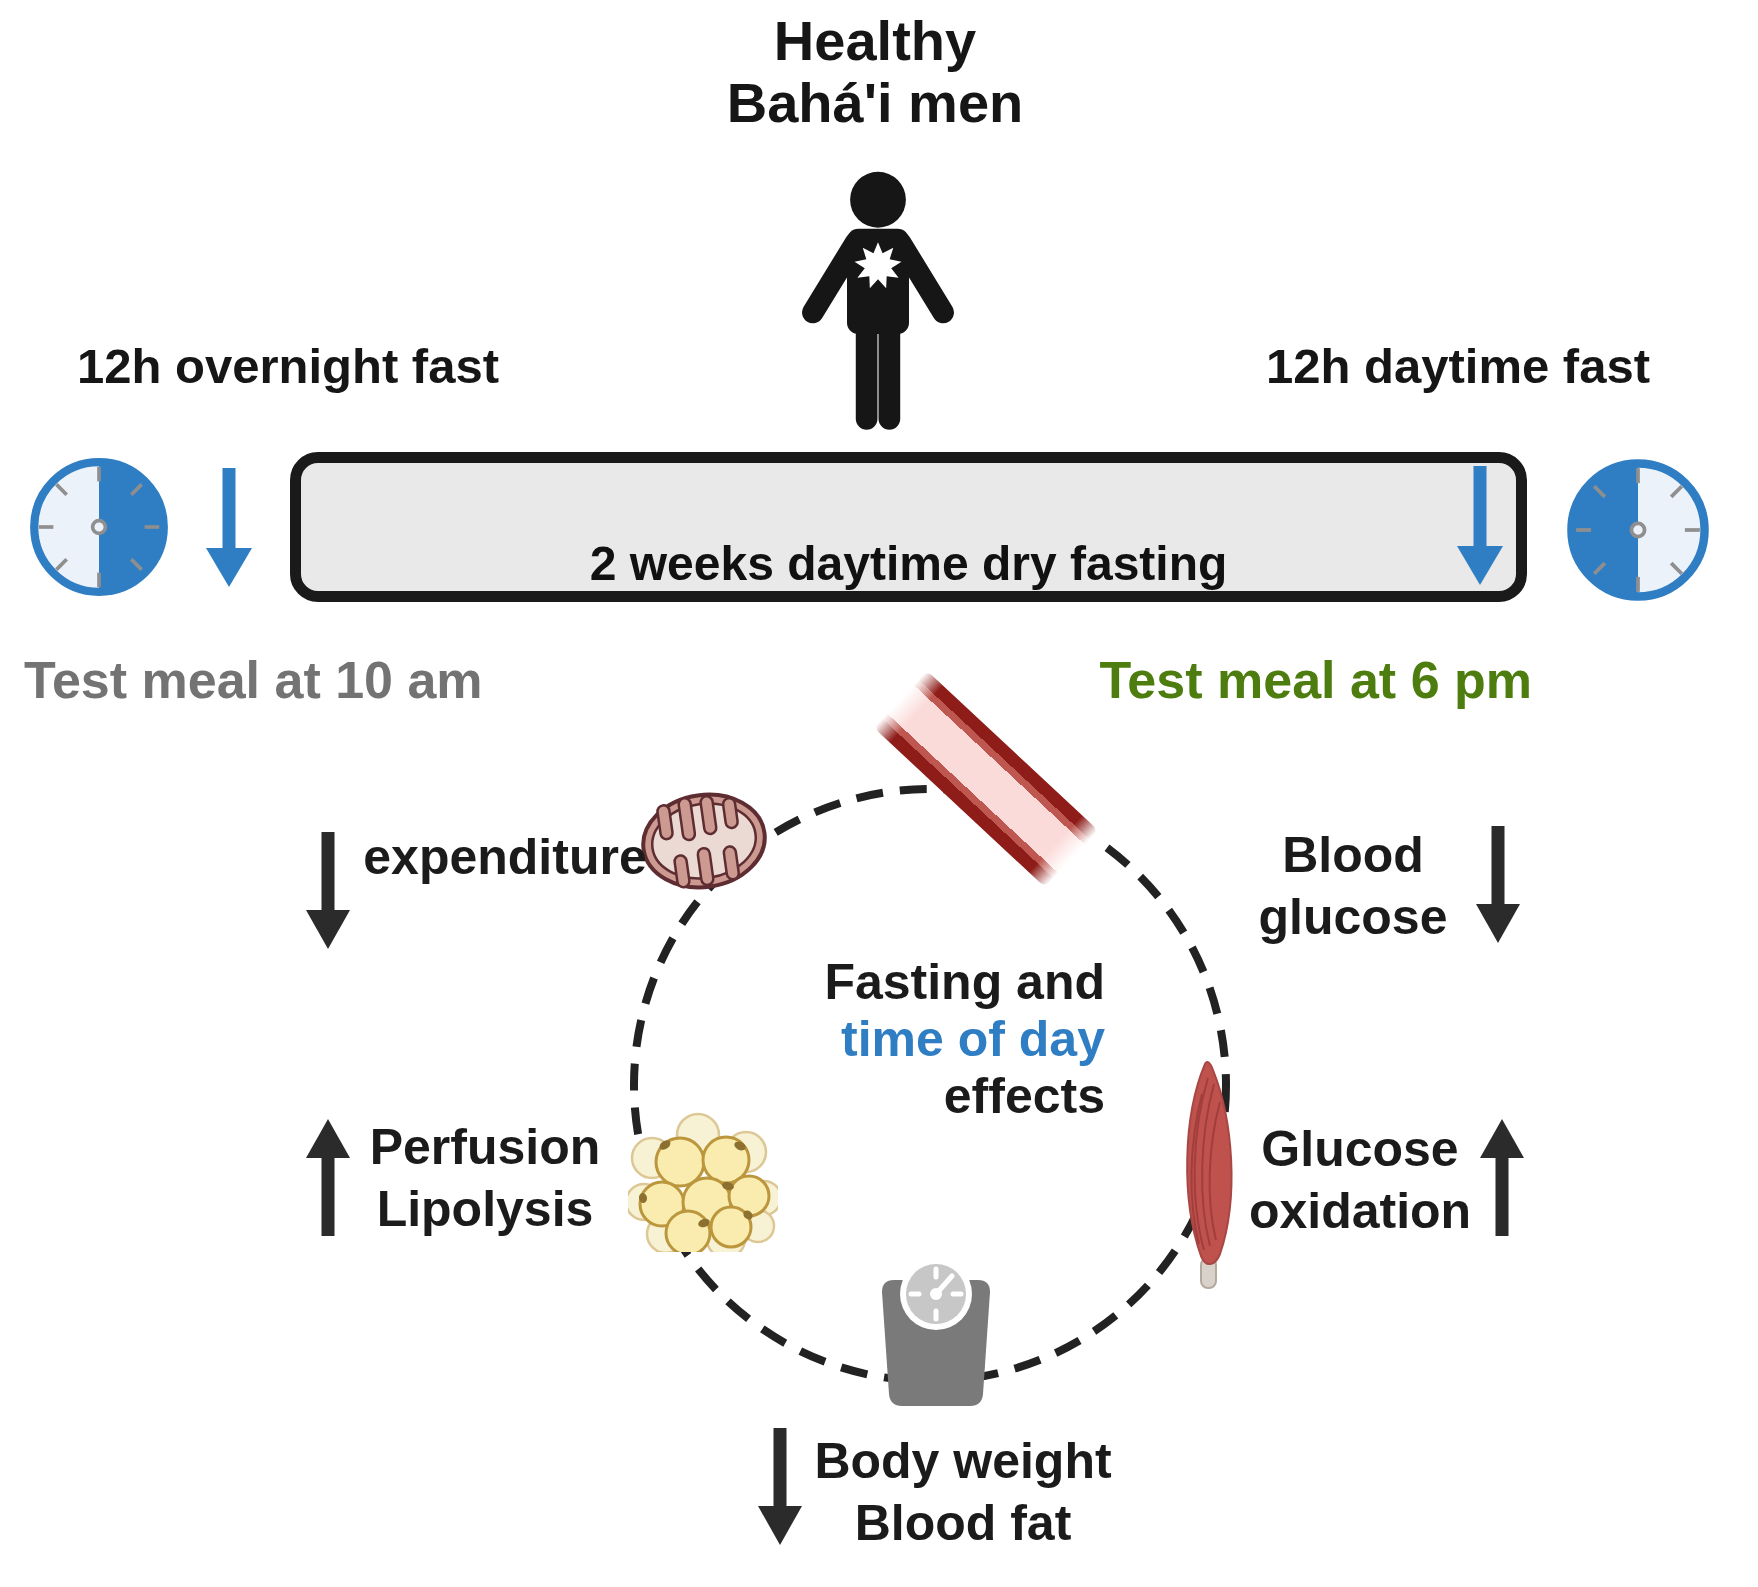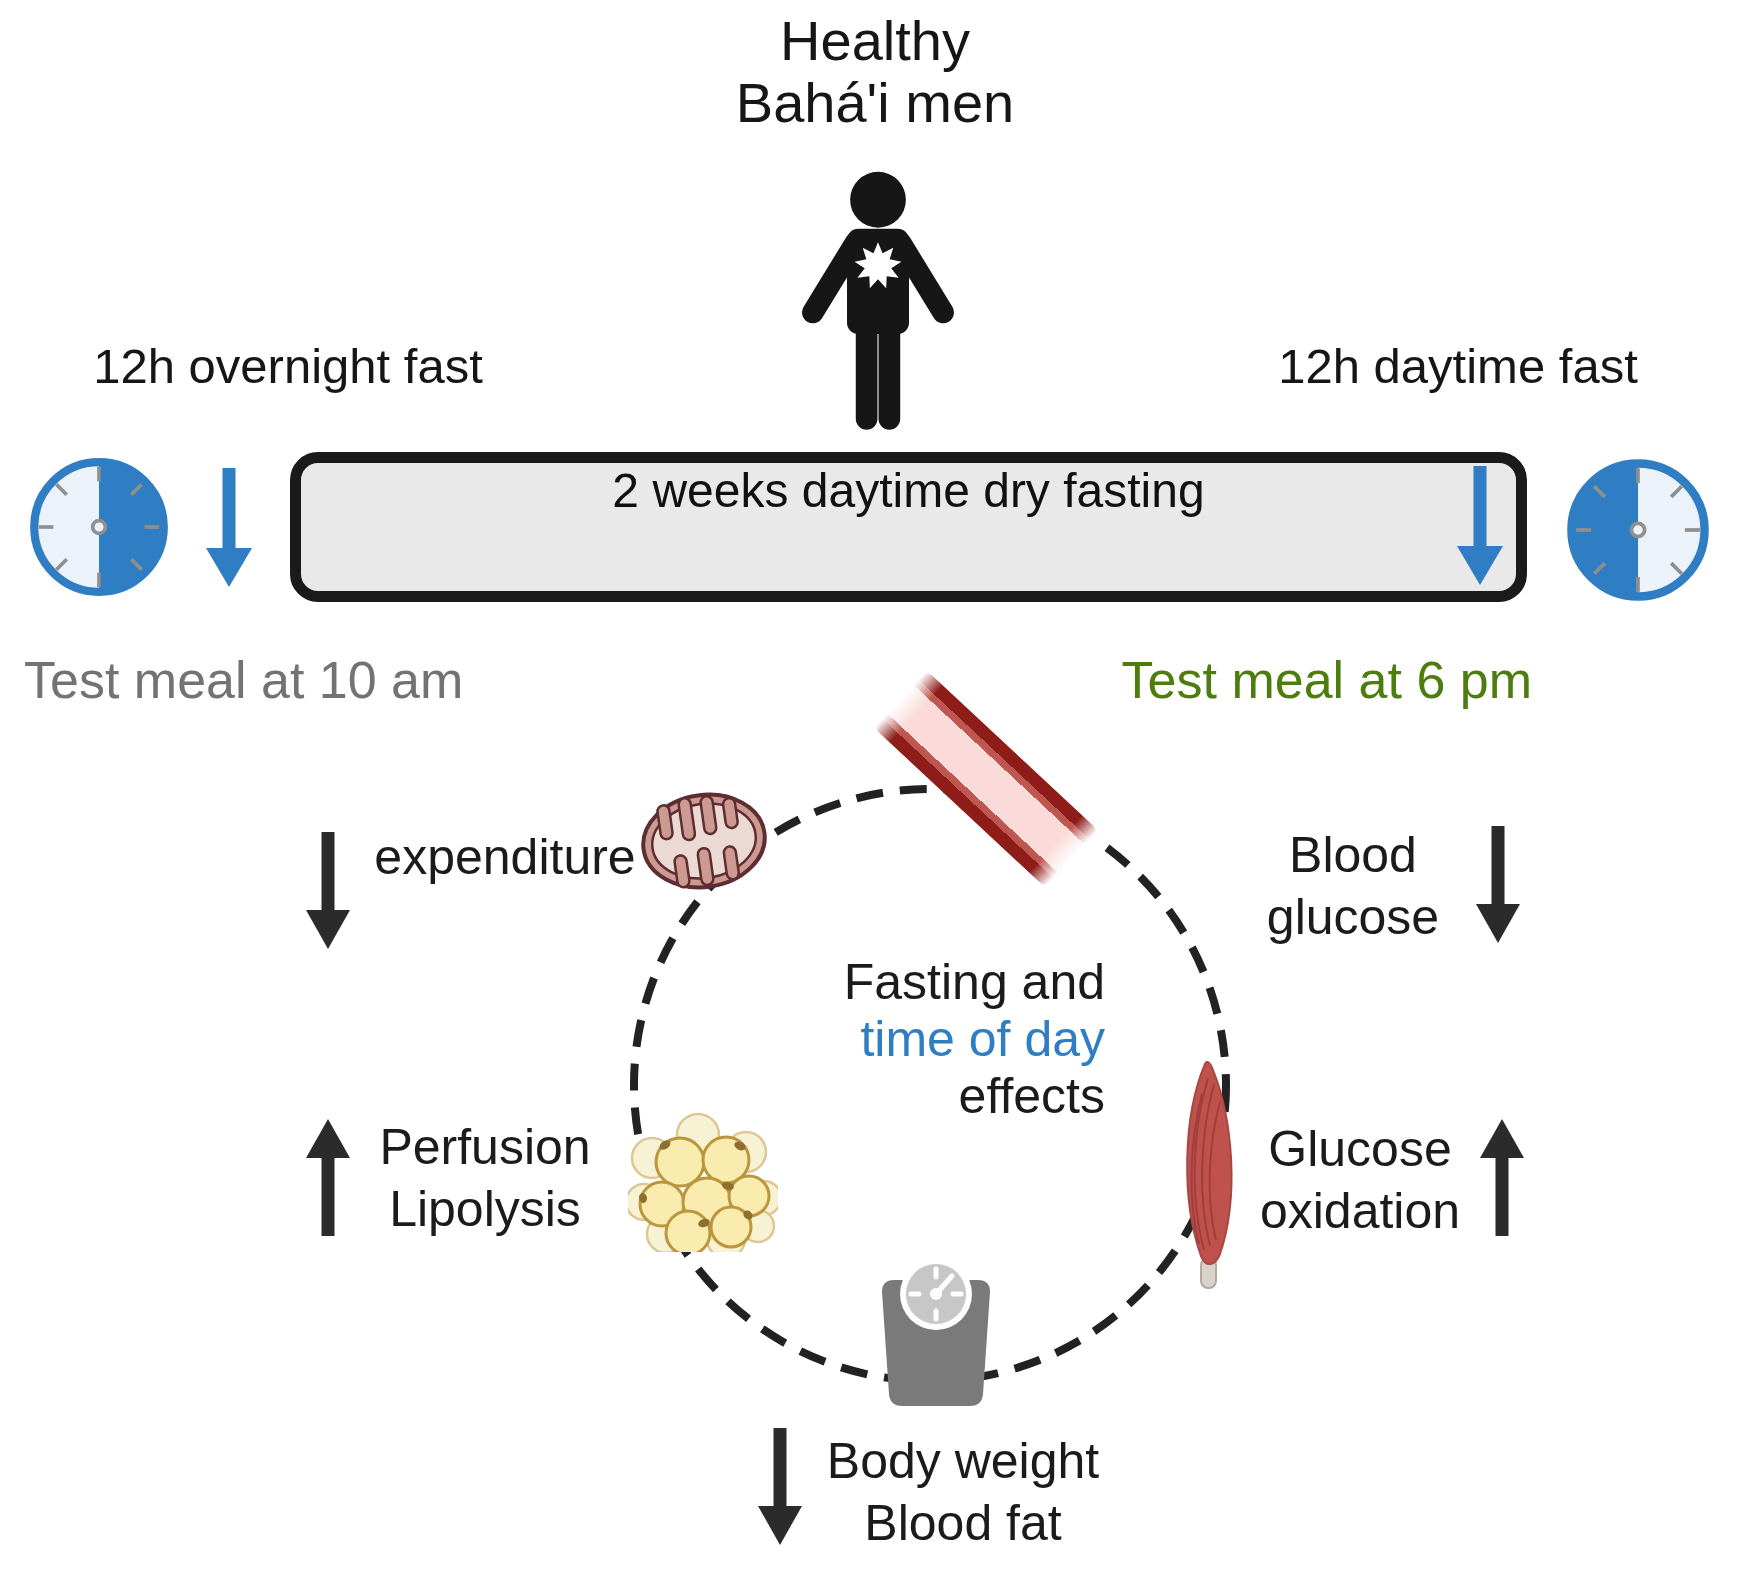--- a/index.html
+++ b/index.html
@@ -1,36 +1,36 @@
 <!DOCTYPE html>
 <html><head>
 <meta charset="utf-8">
 <style>
   html,body{margin:0;padding:0;background:#ffffff;}
   .canvas{
     position:relative;width:1758px;height:1587px;background:#ffffff;overflow:hidden;
-    font-family:"Liberation Sans",sans-serif;color:#1b1b1b;
+    font-family:"Liberation Sans",sans-serif;color:#1b1b1b;font-weight:bold;
   }
   .abs{position:absolute;}
   .txt{position:absolute;white-space:nowrap;}
   
   .title{left:575px;top:10px;width:600px;text-align:center;font-size:56px;line-height:62px;color:#161616;}
   
   .fast-label{font-size:49px;color:#161616;top:338px;width:520px;text-align:center;}
   .fast-left{left:0px;margin-left:28px;}
   .fast-right{left:1198px;}
   
   .meal{font-size:52px;top:650px;}
   .meal-left{left:24px;}
   .meal-right{right:226px;}
   
   .bar{
     left:290px;top:452px;width:1237px;height:150px;box-sizing:border-box;
     background:#e9e9e9;border:11px solid #1a1a1a;border-radius:28px;
-    display:flex;align-items:flex-start;justify-content:center;
+    display:flex;align-items:flex-end;justify-content:center;
   }
   .bar span{font-size:48px;color:#111;}
   
   .fx{font-size:50px;line-height:62px;color:#1b1b1b;text-align:center;position:absolute;}
   .cyc-center{left:645px;top:954px;width:460px;font-size:50px;line-height:57px;text-align:right;position:absolute;}
   .arrow-up{transform:rotate(180deg);}
   
   .vessel{
     left:868px;top:740px;width:236px;height:78px;border-radius:8px;
     transform:rotate(43deg);

